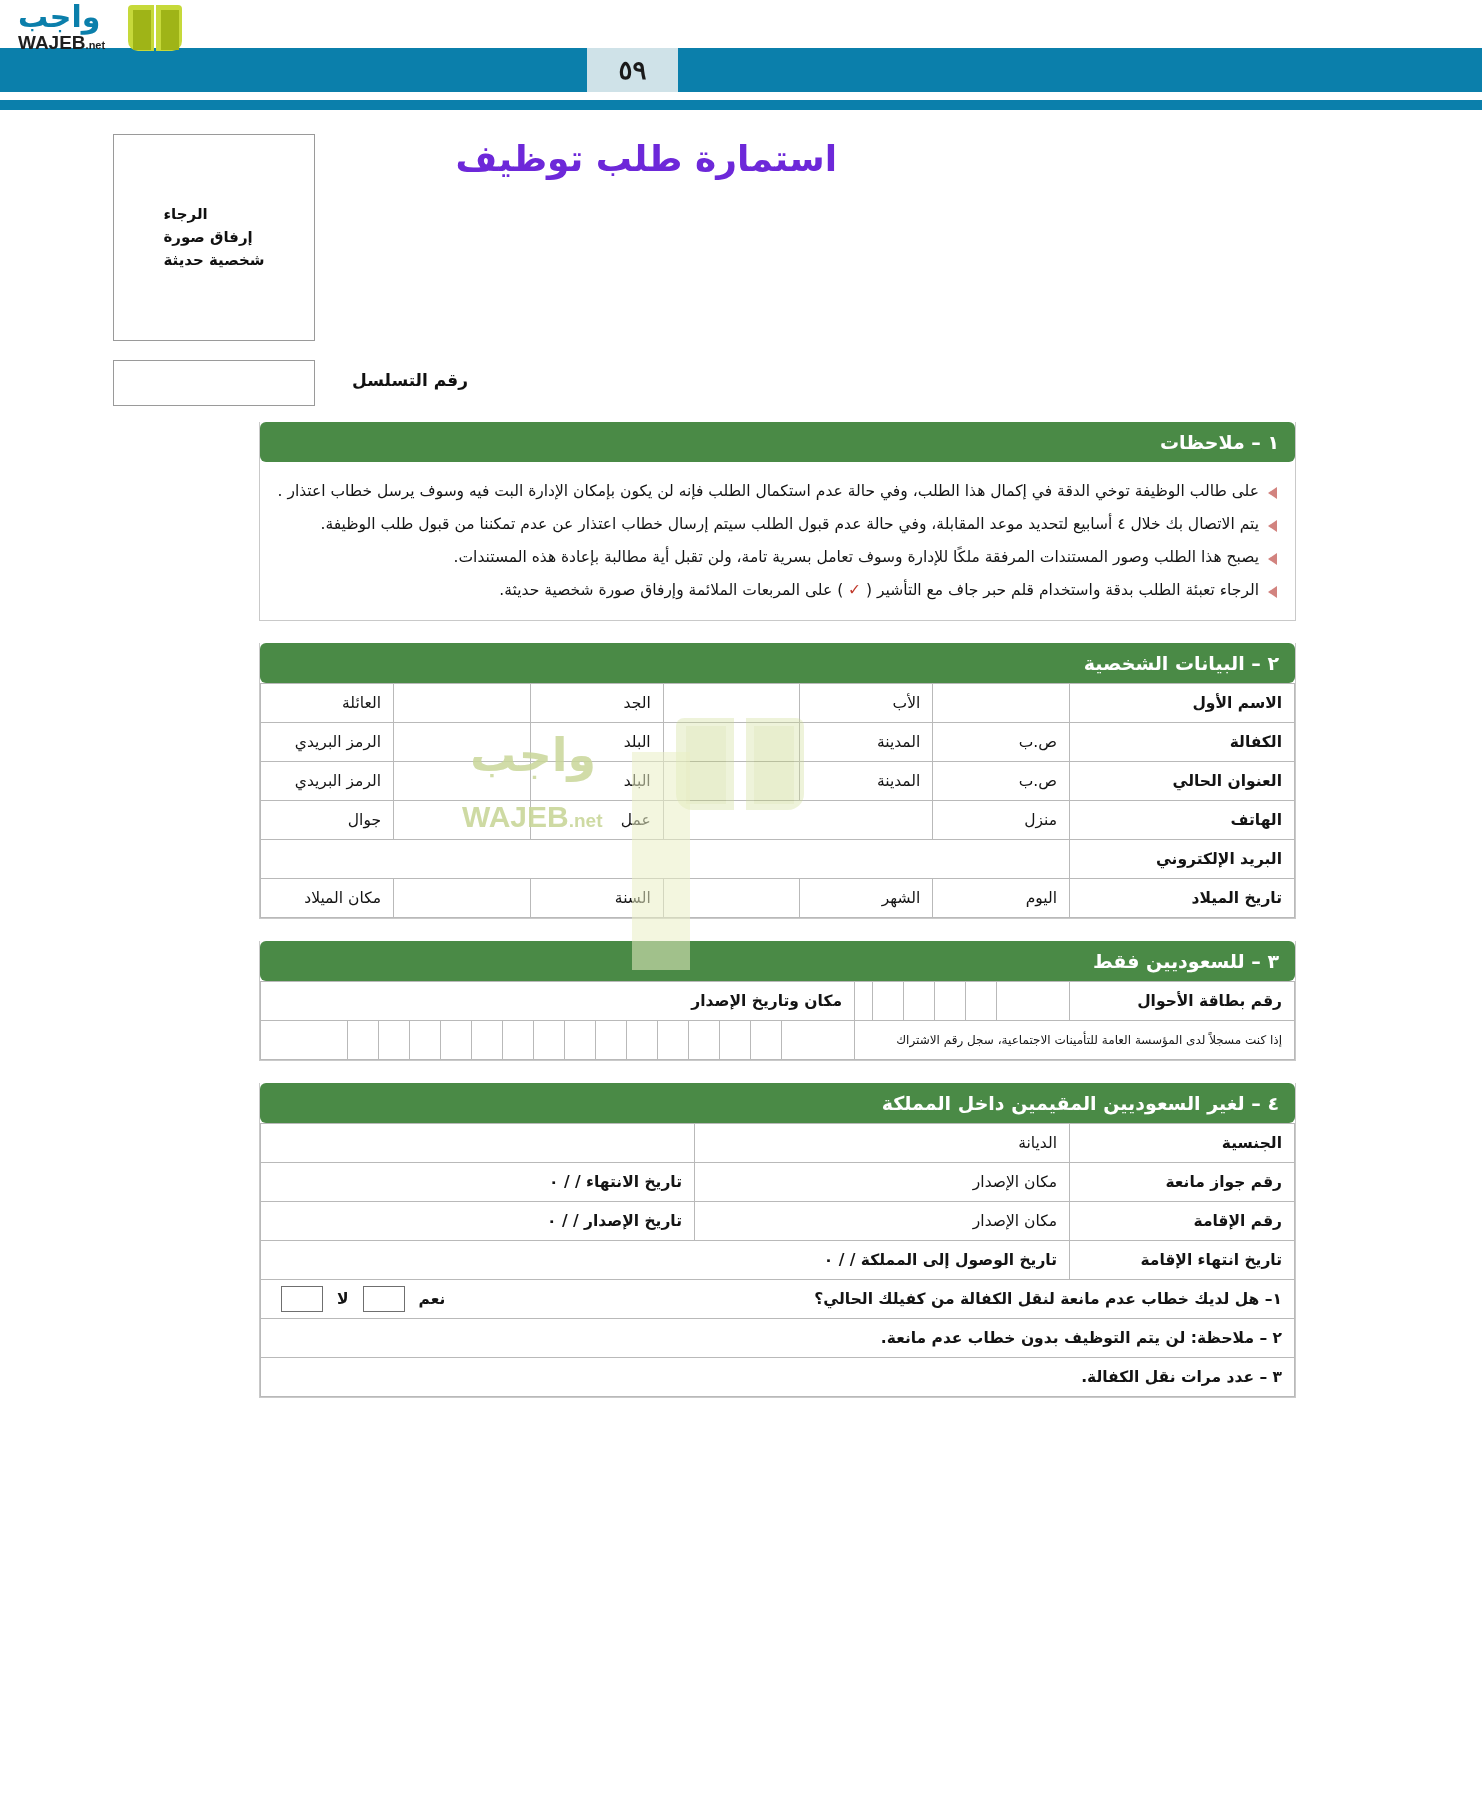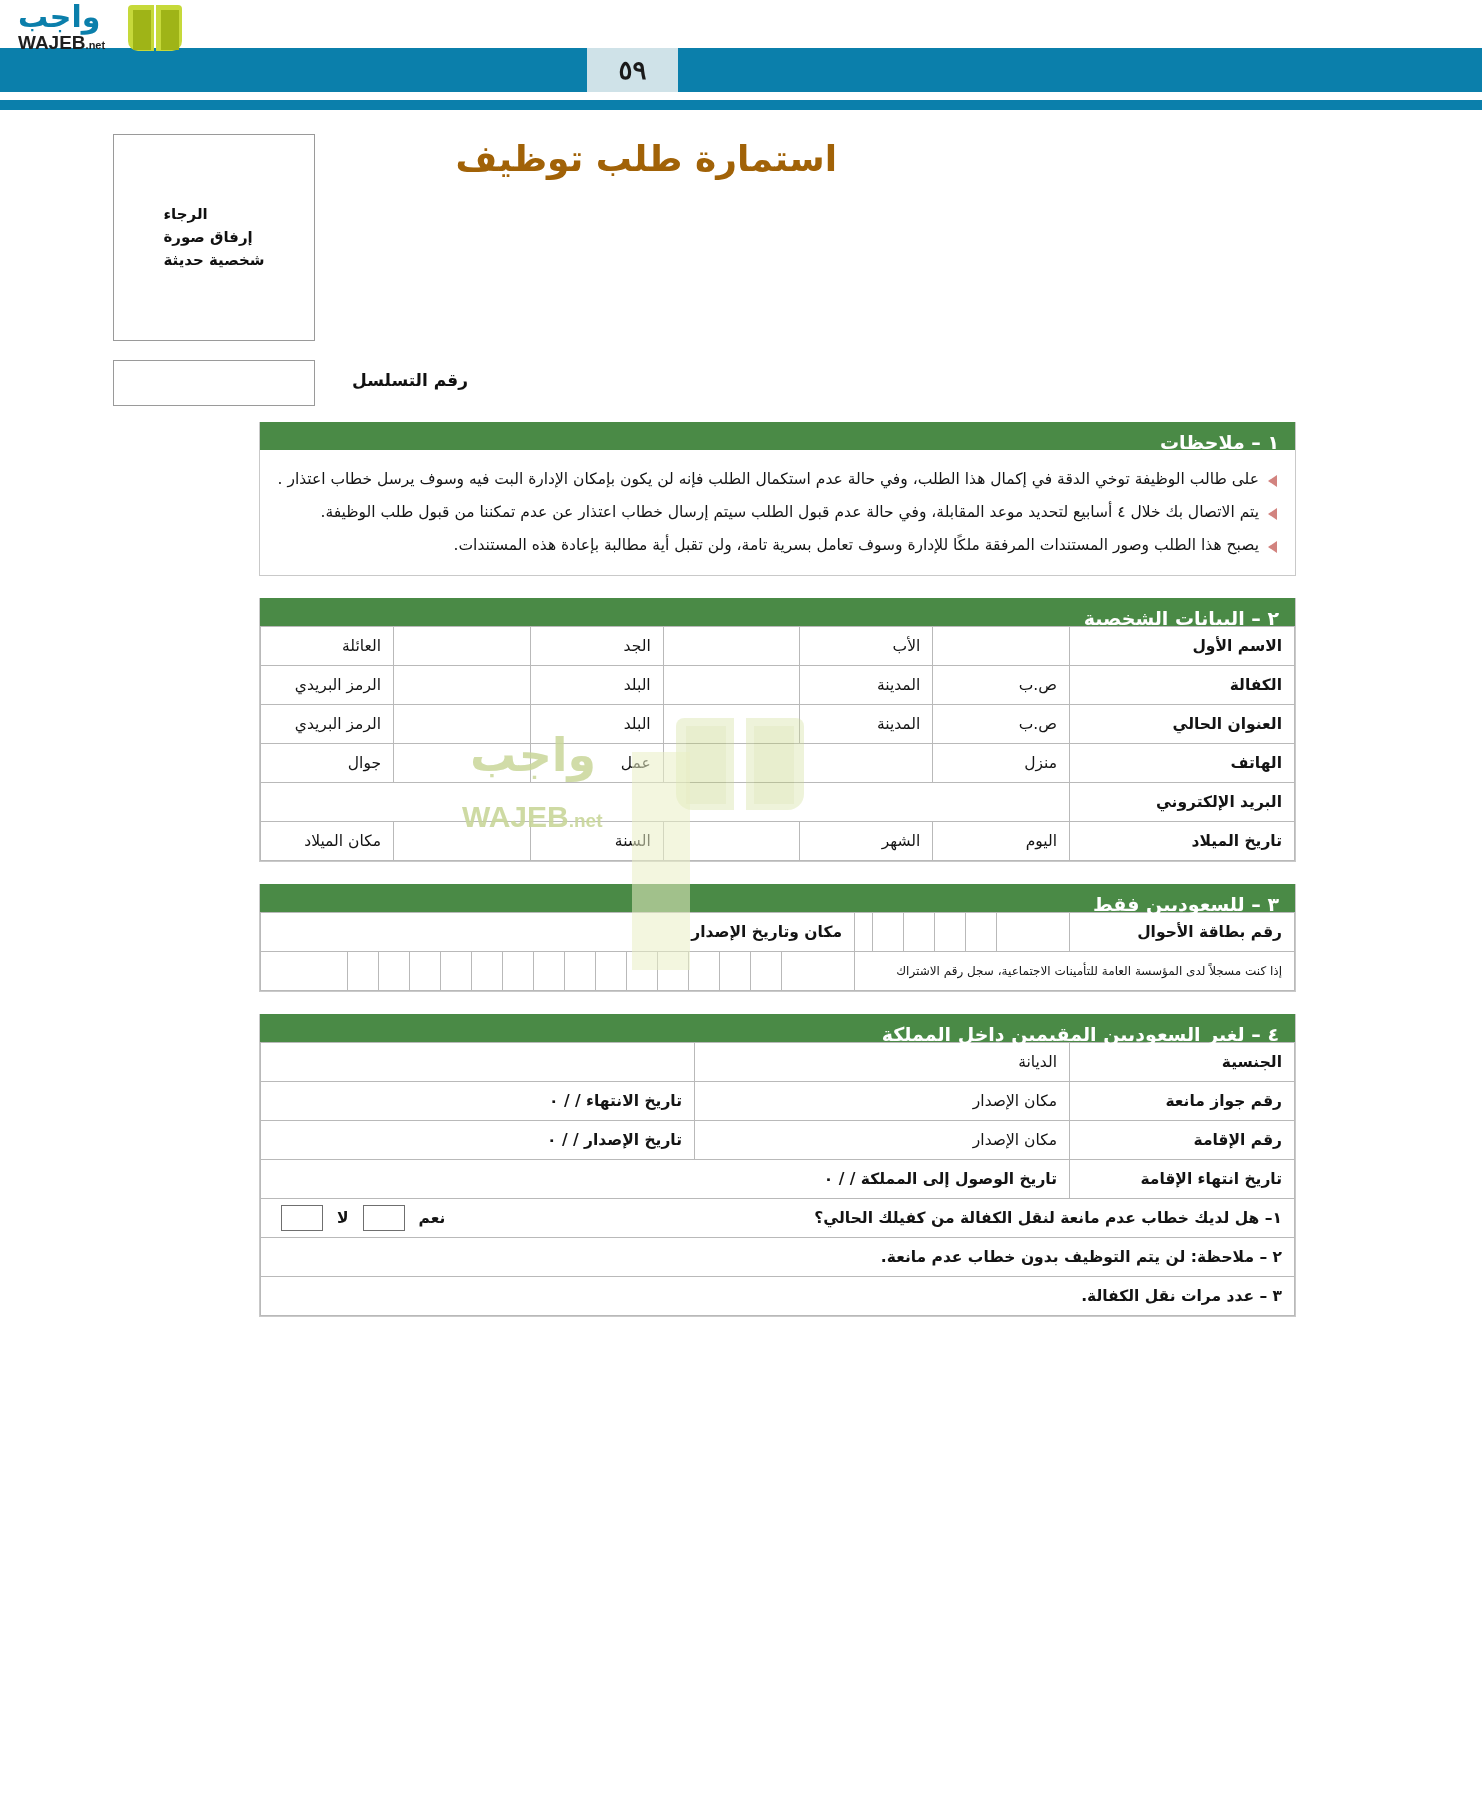--- a/index.html
+++ b/index.html
@@ -31,21 +31,21 @@
   .book .pg{position:absolute;top:0;width:26px;height:46px;background:#b9cf2c;}
   .book .pgl{left:0;border-radius:4px 0 0 10px;background:#c6d93a;}
   .book .pgr{left:28px;border-radius:0 4px 10px 0;background:#c6d93a;}
   .book .inl{position:absolute;left:5px;top:5px;width:18px;height:40px;background:#9fb417;}
   .book .inr{position:absolute;left:33px;top:5px;width:18px;height:40px;background:#9fb417;}
 
   
   .headrow{position:relative;height:230px;margin-top:22px;}
   .form-title{
     position:absolute;right:645px;top:4px;
-    font-family:"DejaVu Sans",sans-serif;font-weight:bold;font-size:36px;color:#a16207;
+    font-family:"DejaVu Sans",sans-serif;font-weight:bold;font-size:36px;color:#6d28d9;
     letter-spacing:-0.5px;white-space:nowrap;
   }
   .photo-box{
     position:absolute;right:1167px;top:0;width:200px;height:205px;
     border:1px solid #9a9a9a;background:#fff;
     display:flex;align-items:center;justify-content:center;
   }
   .photo-box .ptxt{
     text-align:left;font-family:"DejaVu Sans",sans-serif;font-weight:bold;
     font-size:15px;line-height:1.55;color:#111;
@@ -54,23 +54,23 @@
   .serial-row{position:relative;height:62px;margin-top:-4px;}
   .serial-label{
     position:absolute;right:1014px;top:10px;
     font-family:"DejaVu Sans",sans-serif;font-weight:bold;font-size:17px;color:#111;white-space:nowrap;
   }
   .serial-box{position:absolute;right:1167px;top:0;width:200px;height:44px;border:1px solid #9a9a9a;background:#fff;}
 
   
   .section{width:1035px;margin:0 auto 22px 0;margin-right:186px;border:1px solid #c9c9c9;border-top:none;background:#fff;}
   .sec-head{
-    background:#4a8a46;color:#fff;height:28px;line-height:40px;
+    background:#4a8a46;color:#fff;height:40px;line-height:40px;
     padding:0 16px;font-family:"DejaVu Sans",sans-serif;font-weight:bold;font-size:19px;
-    text-align:right;letter-spacing:0px;
+    text-align:right;letter-spacing:0px;border-radius:6px;
   }
   .notes-body{padding:14px 18px 12px 14px;}
   .note{
     display:flex;align-items:flex-start;gap:9px;direction:rtl;
     font-family:"DejaVu Sans",sans-serif;font-size:15.5px;line-height:2.0;
     color:#141414;margin-bottom:2px;text-align:justify;
   }
   .note .bullet{
     flex:0 0 auto;margin-top:11px;width:0;height:0;
     border-top:6px solid transparent;border-bottom:6px solid transparent;
@@ -161,20 +161,24 @@
         <span class="ntext">على طالب الوظيفة توخي الدقة في إكمال هذا الطلب، وفي حالة عدم استكمال الطلب فإنه لن يكون بإمكان الإدارة البت فيه وسوف يرسل خطاب اعتذار .</span>
       </div>
       <div class="note">
         <span class="bullet"></span>
         <span class="ntext">يتم الاتصال بك خلال ٤ أسابيع لتحديد موعد المقابلة، وفي حالة عدم قبول الطلب سيتم إرسال خطاب اعتذار عن عدم تمكننا من قبول طلب الوظيفة.</span>
       </div>
       <div class="note">
         <span class="bullet"></span>
         <span class="ntext">يصبح هذا الطلب وصور المستندات المرفقة ملكًا للإدارة وسوف تعامل بسرية تامة، ولن تقبل أية مطالبة بإعادة هذه المستندات.</span>
       </div>
+      <div class="note">
+        <span class="bullet"></span>
+        <span class="ntext">الرجاء تعبئة الطلب بدقة واستخدام قلم حبر جاف مع التأشير ( <span class="tick">✓</span> ) على المربعات الملائمة وإرفاق صورة شخصية حديثة.</span>
+      </div>
     </div>
   </div>
 
   <div class="section">
     <div class="sec-head">٢ – البيانات الشخصية</div>
     <table class="grid">
       <tbody>
           <tr>
         <td class="lbl" style="width:200px">الاسم الأول</td>
         <td class="blank"></td>

